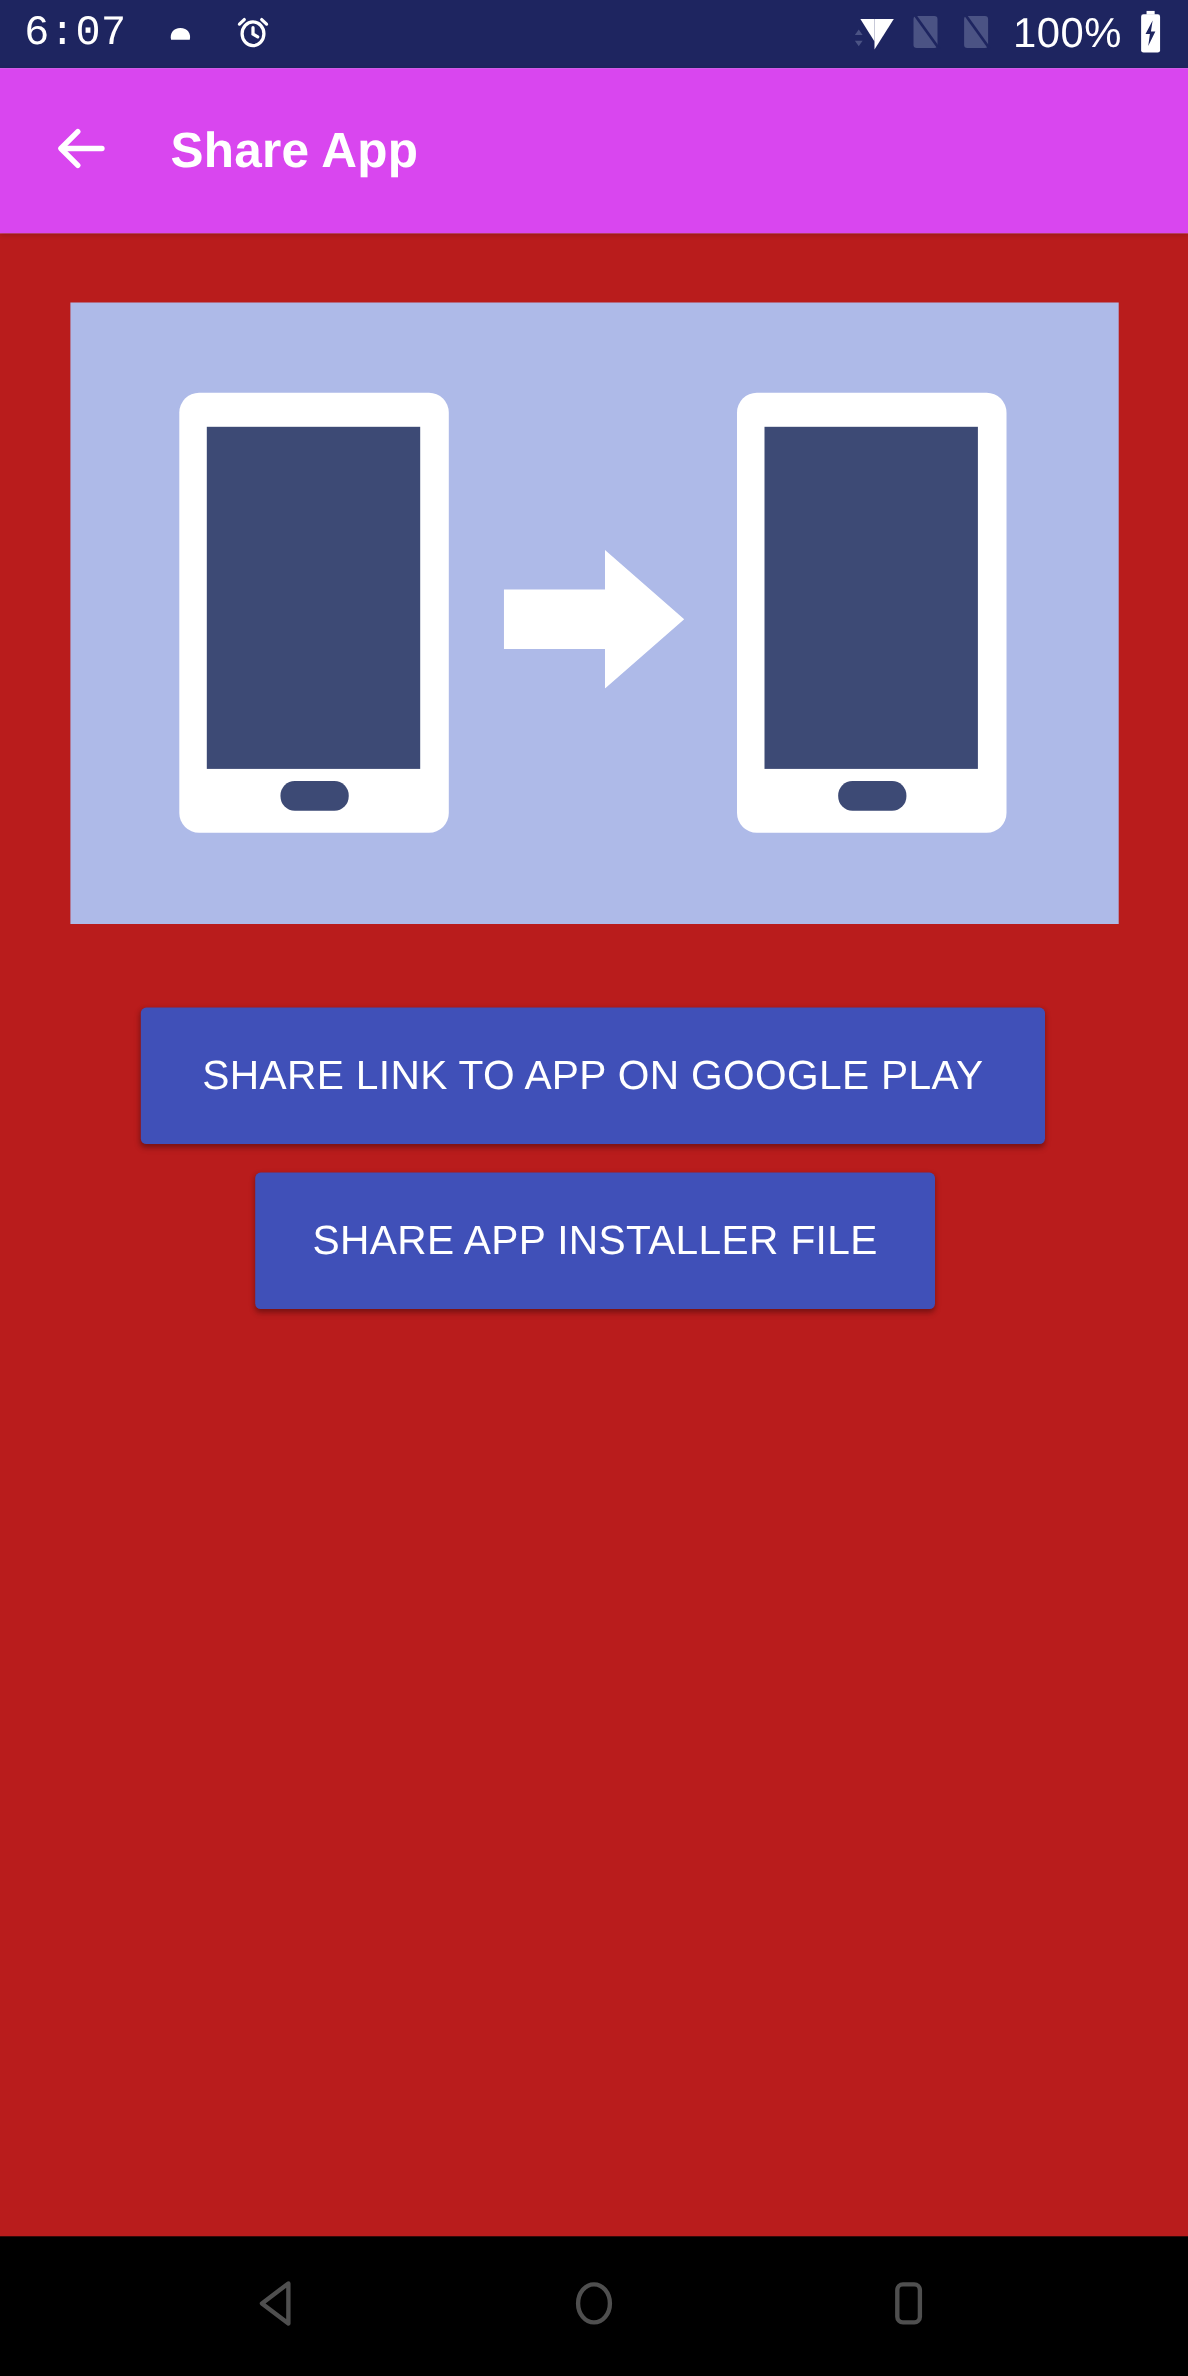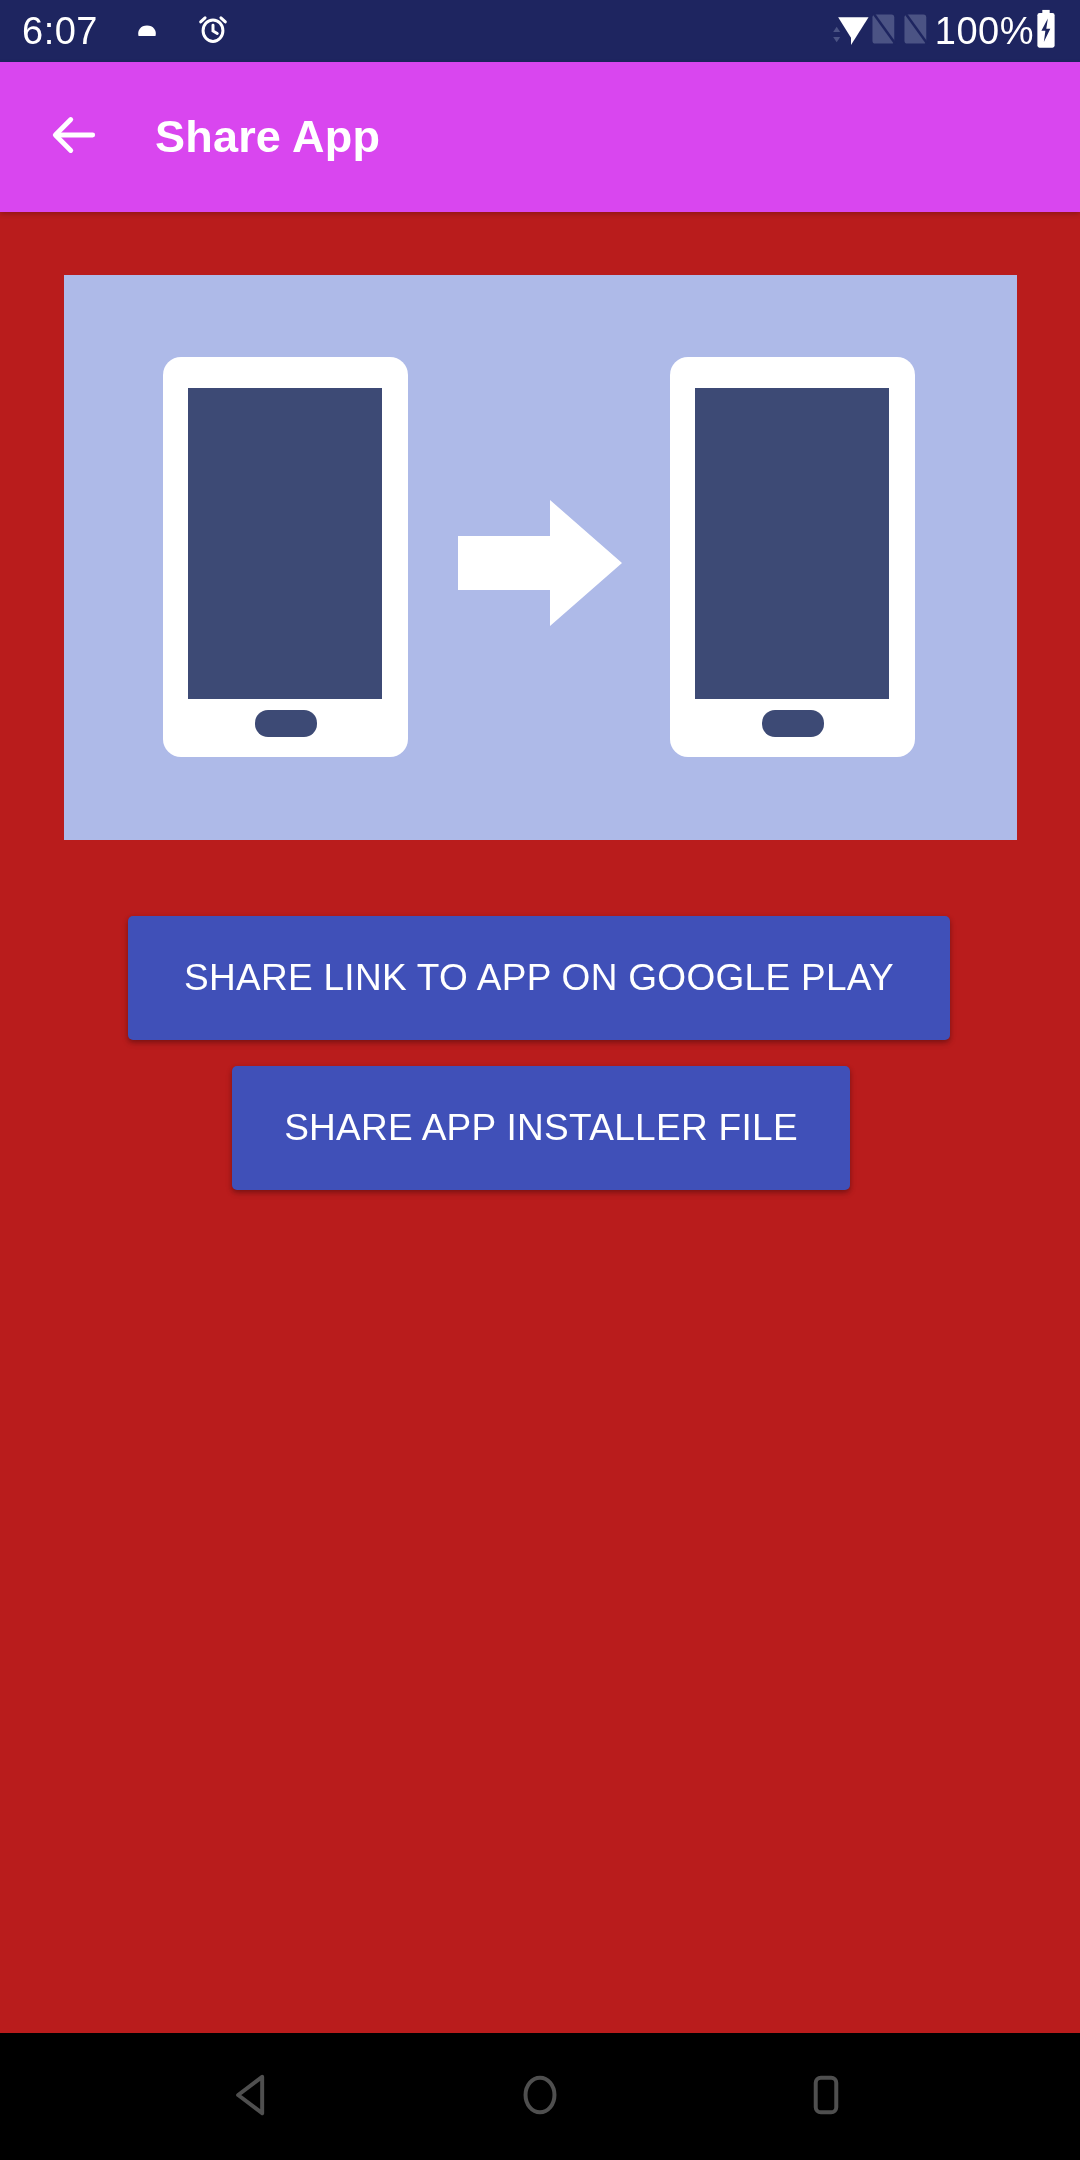--- a/index.html
+++ b/index.html
@@ -30,31 +30,33 @@
     background: #1e2560;
     display: flex;
     align-items: center;
     justify-content: space-between;
     padding: 0 22px;
     box-sizing: border-box;
   }
   .status-left {
     display: flex;
     gap: 32px;
+    font-family: Liberation Mono, monospace;
   }
   .status-clock {
     color: #ffffff;
     font-size: 38px;
     font-weight: 400;
     letter-spacing: 0.5px;
     line-height: 1;
   }
   .status-right {
     display: flex;
     align-items: center;
+    gap: 14px;
   }
   .battery-pct {
     color: #ffffff;
     font-size: 38px;
     font-weight: 400;
     line-height: 1;
     letter-spacing: 0.5px;
   }
   .ic { display: block; }
 

